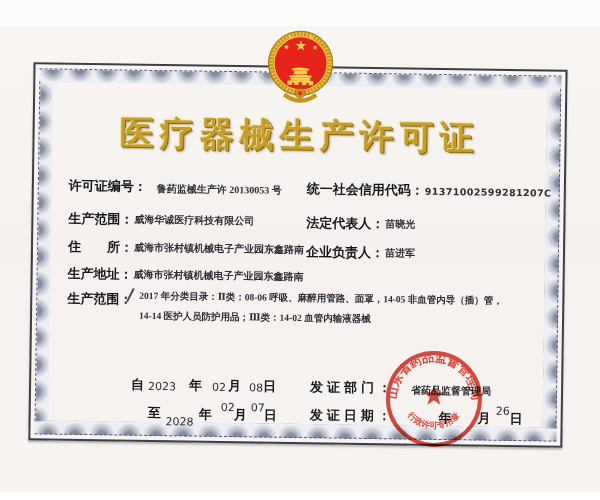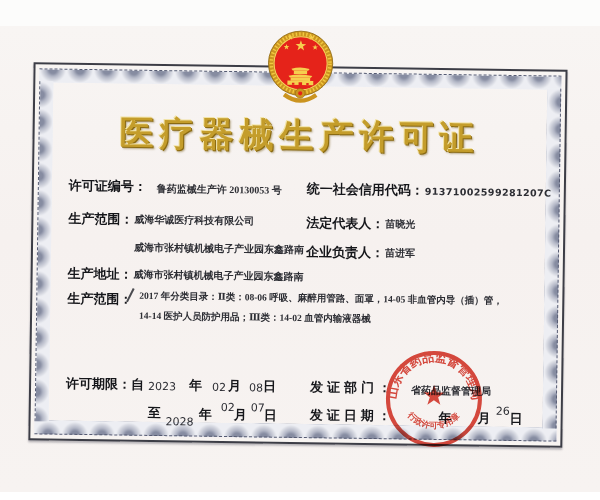--- a/index.html
+++ b/index.html
@@ -93,33 +93,33 @@
     <div class="lab" style="left:68px;top:180px">许可证编号：</div>
     <div class="val" style="left:156px;top:184px">鲁药监械生产许 20130053 号</div>
     <div class="lab" style="left:306px;top:180px">统一社会信用代码：</div>
     <div class="val v9 code" style="left:424px;top:184px">91371002599281207C</div>
 
     <div class="lab" style="left:68px;top:213px">生产范围：</div>
     <div class="val" style="left:134px;top:215px">威海华诚医疗科技有限公司</div>
     <div class="lab" style="left:306px;top:214px">法定代表人：</div>
     <div class="val" style="left:385px;top:216px">苗晓光</div>
 
+    <div class="lab" style="left:68px;top:241px">住　　所：</div>
     <div class="val" style="left:134px;top:243px">威海市张村镇机械电子产业园东鑫路南</div>
     <div class="lab" style="left:306px;top:243px">企业负责人：</div>
     <div class="val" style="left:385px;top:245px">苗进军</div>
 
     <div class="lab" style="left:68px;top:268px">生产地址：</div>
     <div class="val" style="left:134px;top:270px">威海市张村镇机械电子产业园东鑫路南</div>
 
     <div class="lab" style="left:68px;top:293px">生产范围：</div>
     <div class="slash"></div>
     <div class="val v9" style="left:140px;top:292px">2017 年分类目录：Ⅱ类：08-06 呼吸、麻醉用管路、面罩，14-05 非血管内导（插）管，</div>
     <div class="val v9" style="left:140px;top:312px">14-14 医护人员防护用品；Ⅲ类：14-02 血管内输液器械</div>
 
-    <div class="lab" style="left:68px;top:378px">许可期限：</div>
     <div class="lab" style="left:133px;top:378px">自</div>
     <div class="num" style="left:150px;top:382px">2023</div>
     <div class="lab" style="left:191px;top:378px">年</div>
     <div class="num" style="left:214px;top:382px">02</div>
     <div class="lab" style="left:230px;top:378px">月</div>
     <div class="num" style="left:251px;top:382px">08</div>
     <div class="lab" style="left:265px;top:378px">日</div>
 
     <div class="lab" style="left:150px;top:406px">至</div>
     <div class="num" style="left:168px;top:417px">2028</div>

